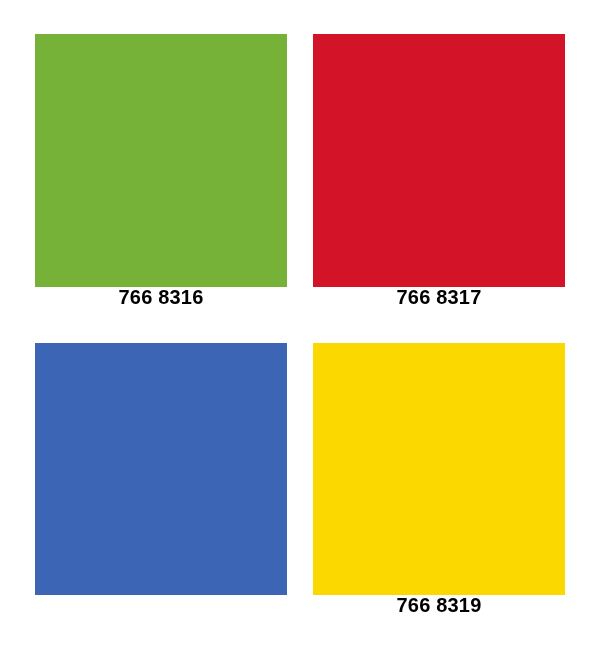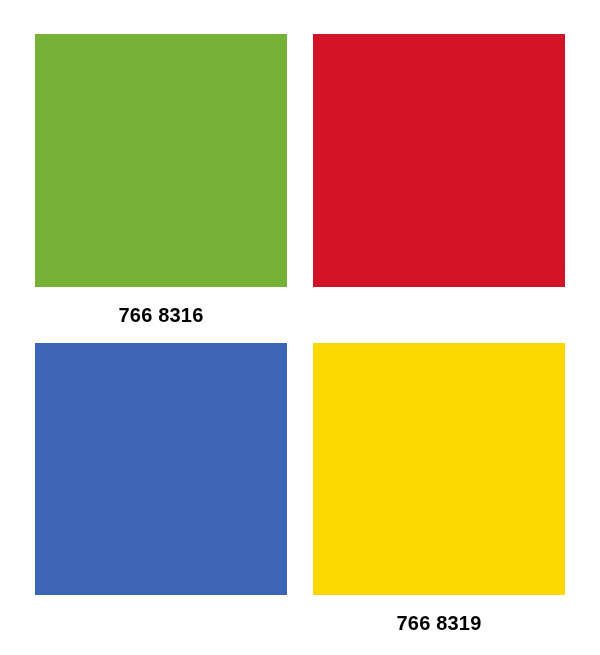--- a/index.html
+++ b/index.html
@@ -55,39 +55,40 @@
   }
 
   .swatch-label {
     width: 100%;
     text-align: center;
     font-size: 20px;
     font-weight: bold;
     color: #000000;
     letter-spacing: 0.2px;
     line-height: 1;
-    padding-top: 18px;
+    padding-top: 0;
     box-sizing: border-box;
     white-space: nowrap;
   }
 </style>
 </head>
 <body style="background-color: rgb(255, 255, 255);">
 
 <div class="swatch-sheet">
   <div class="swatch-grid">
 
     <div class="cell cell-a">
       <span class="swatch-chip" style="background-color: rgb(118, 178, 55);"></span>
     </div>
     <div class="cell-a-label swatch-label">766 8316</div>
 
     <div class="cell cell-b">
       <span class="swatch-chip" style="background-color: rgb(211, 19, 39);"></span>
     </div>
+    <div class="cell-b-label swatch-label">766 8317</div>
 
     <div class="cell cell-c">
       <span class="swatch-chip" style="background-color: rgb(61, 101, 181);"></span>
     </div>
 
     <div class="cell cell-d">
       <span class="swatch-chip" style="background-color: rgb(251, 217, 0);"></span>
     </div>
     <div class="cell-d-label swatch-label">766 8319</div>
 

